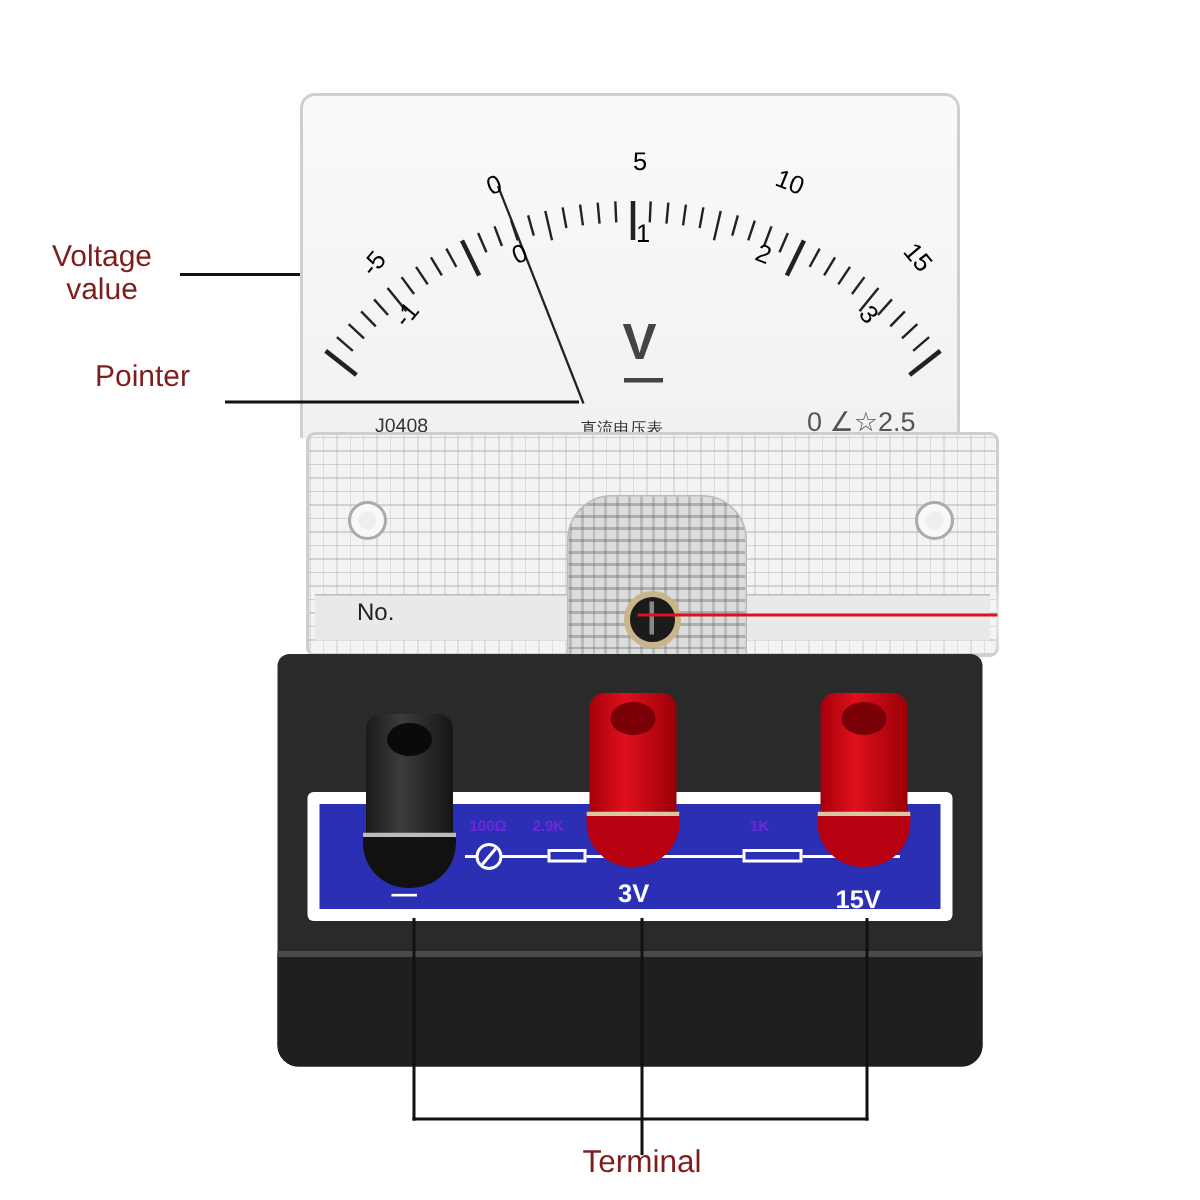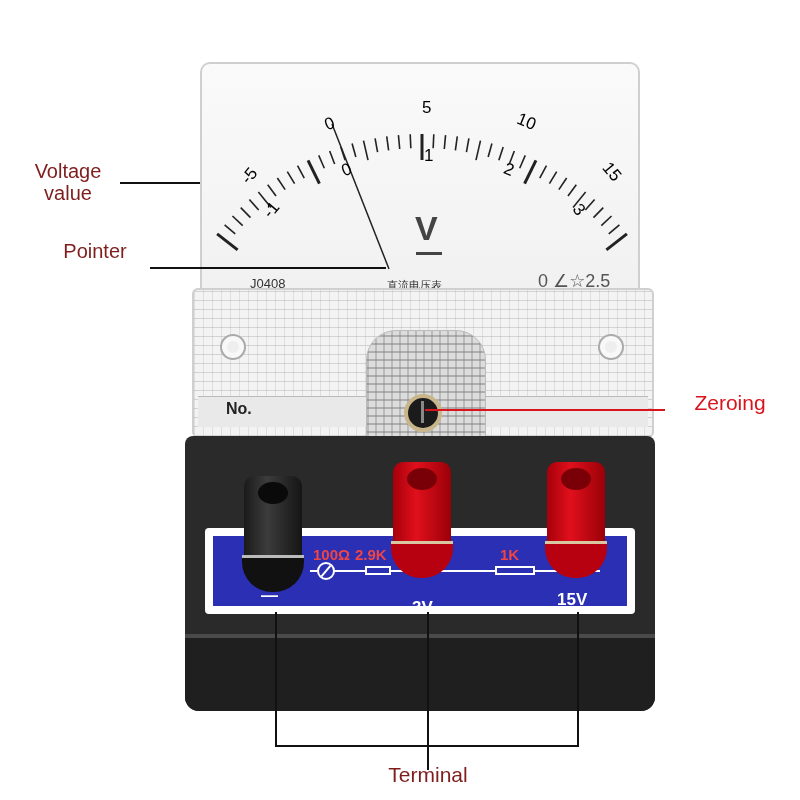--- a/index.html
+++ b/index.html
@@ -6,39 +6,39 @@
     body{width:800px;height:800px;position:relative;overflow:hidden;font-family:"Liberation Sans",sans-serif;}
     .abs{position:absolute;}
     .label{position:absolute;color:#7f1d1d;font-size:20px;line-height:22px;text-align:center;}
     .label.red{color:#d9141c;}
     .hline{position:absolute;height:2px;background:#111;}
     .vline{position:absolute;width:2px;background:#111;}
     
     .dial{position:absolute;left:200px;top:62px;width:440px;height:230px;background:linear-gradient(#fafafa,#f1f1f1);border:2px solid #cfcfcf;border-bottom:none;border-radius:10px 10px 0 0;box-sizing:border-box;overflow:hidden;}
     .dial svg{position:absolute;left:0;top:0;}
     
-    .front{position:absolute;left:192px;top:288px;width:462px;height:150px;border:2px solid #cfcfcf;border-radius:6px;box-sizing:border-box;
+    .front{position:absolute;left:204px;top:288px;width:462px;height:150px;border:2px solid #cfcfcf;border-radius:6px;box-sizing:border-box;
       background:
         repeating-linear-gradient(0deg, rgba(150,150,150,.35) 0 1px, transparent 1px 9px),
         repeating-linear-gradient(90deg, rgba(160,160,160,.25) 0 1px, transparent 1px 9px),
-        #f3f3f3; font-weight: bold;}
+        #f3f3f3;}
     .front .strip{position:absolute;left:4px;right:4px;top:106px;height:30px;background:#e9e9e9;border-top:1px solid #bbb;}
     .front .no{position:absolute;left:32px;top:110px;font-size:16px;color:#222;}
     .bolt{position:absolute;width:22px;height:22px;border-radius:50%;border:2px solid #aaa;background:#eee;box-shadow:inset 0 0 0 5px #f8f8f8;}
     .screwhub{position:absolute;left:172px;top:40px;width:118px;height:110px;border-radius:30px 30px 6px 6px;
       background:repeating-linear-gradient(0deg, rgba(90,90,90,.35) 0 2px, transparent 2px 8px),repeating-linear-gradient(90deg, rgba(90,90,90,.25) 0 2px, transparent 2px 8px),#dcdcdc;border:1px solid #bbb;}
     .screw{position:absolute;left:210px;top:104px;width:30px;height:30px;border-radius:50%;background:#1b1b1b;border:4px solid #c9b58a;}
     .screw::after{content:"";position:absolute;left:13px;top:3px;width:3px;height:22px;background:#888;}
     
     .base{position:absolute;left:185px;top:436px;width:470px;height:275px;background:#2a2a2a;border-radius:8px 8px 14px 14px;}
     .base .ledge{position:absolute;left:0;right:0;top:198px;height:4px;background:#4a4a4a;}
     .base .foot{position:absolute;left:0;right:0;top:200px;height:75px;background:#1f1f1f;border-radius:0 0 14px 14px;}
     .plate{position:absolute;left:205px;top:528px;width:430px;height:86px;background:#fff;border-radius:4px;}
     .plate .blue{position:absolute;left:8px;top:8px;right:8px;bottom:8px;background:#2b2fb3;}
-    .plate .txt{position:absolute;color:#ef4444;font-weight:bold;font-size:15px;}
+    .plate .txt{position:absolute;color:#6d28d9;font-weight:bold;font-size:10px;}
     .plate .big{position:absolute;color:#fff;font-weight:bold;font-size:17px;}
     .wire{position:absolute;height:2px;background:#fff;}
     .res{position:absolute;width:26px;height:9px;border:2px solid #fff;box-sizing:border-box;background:#2b2fb3;}
     .galv{position:absolute;width:18px;height:18px;border-radius:50%;border:2px solid #fff;box-sizing:border-box;background:#2b2fb3;}
     .galv::after{content:"";position:absolute;left:6px;top:0px;width:2px;height:14px;background:#fff;transform:rotate(40deg);}
     .post{position:absolute;width:58px;height:88px;border-radius:10px 10px 6px 6px;}
     .post .hole{position:absolute;left:14px;top:6px;width:30px;height:22px;border-radius:50%;}
     .post .ring{position:absolute;left:-2px;bottom:-28px;width:62px;height:34px;border-radius:0 0 30px 30px;}
     .post.black{background:linear-gradient(90deg,#1a1a1a,#3c3c3c 40%,#151515);}
     .post.black .hole{background:#0a0a0a;}
@@ -128,39 +128,38 @@
   <div class="bolt" style="left:26px;top:44px;"></div>
   <div class="bolt" style="left:404px;top:44px;"></div>
   <div class="strip"></div>
   <div class="no">No.</div>
   <div class="screwhub"></div>
   <div class="screw"></div>
 </div>
 <div class="hline" style="left:425px;top:409px;width:240px;background:#d9141c;z-index:6;"></div>
 <div class="glow"></div>
 <div class="label red" style="left:670px;top:391px;width:120px;font-size:21px;line-height:23px;">
-  <div>Zeroing</div>
 </div>
 
 <div class="base">
   <div class="foot"></div>
   <div class="ledge"></div>
 </div>
 
 <div class="plate">
   <div class="blue"></div>
   <div class="wire" style="left:105px;top:42px;width:290px;"></div>
   <div class="galv" style="left:112px;top:34px;"></div>
   <div class="res" style="left:160px;top:38px;"></div>
   <div class="res" style="left:290px;top:38px;width:40px;"></div>
   <div class="txt" style="left:108px;top:18px;">100Ω</div>
   <div class="txt" style="left:150px;top:18px;">2.9K</div>
   <div class="txt" style="left:295px;top:18px;">1K</div>
   <div class="big" style="left:56px;top:58px;">—</div>
-  <div class="big" style="left:207px;top:70px;">3V</div>
+  <div class="big" style="left:207px;top:58px;">3V</div>
   <div class="big" style="left:352px;top:62px;">15V</div>
 </div>
 
 <div class="post black" style="left:244px;top:476px;">
   <div class="hole"></div>
   <div class="ring"></div>
 </div>
 <div class="post red" style="left:393px;top:462px;">
   <div class="hole"></div>
   <div class="ring"></div>

